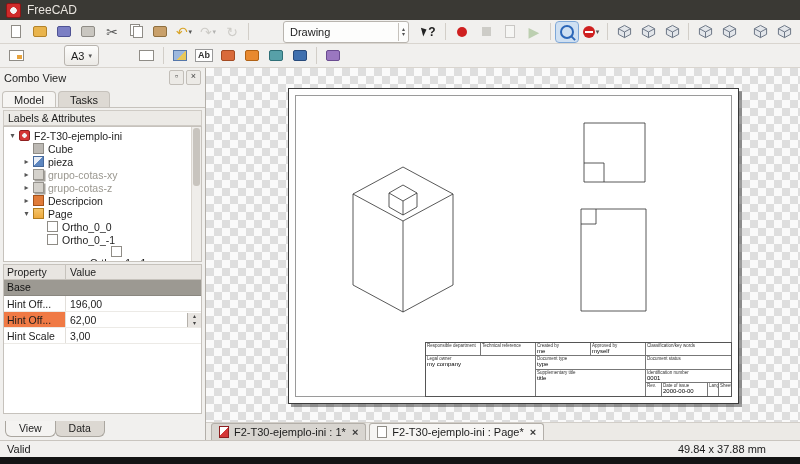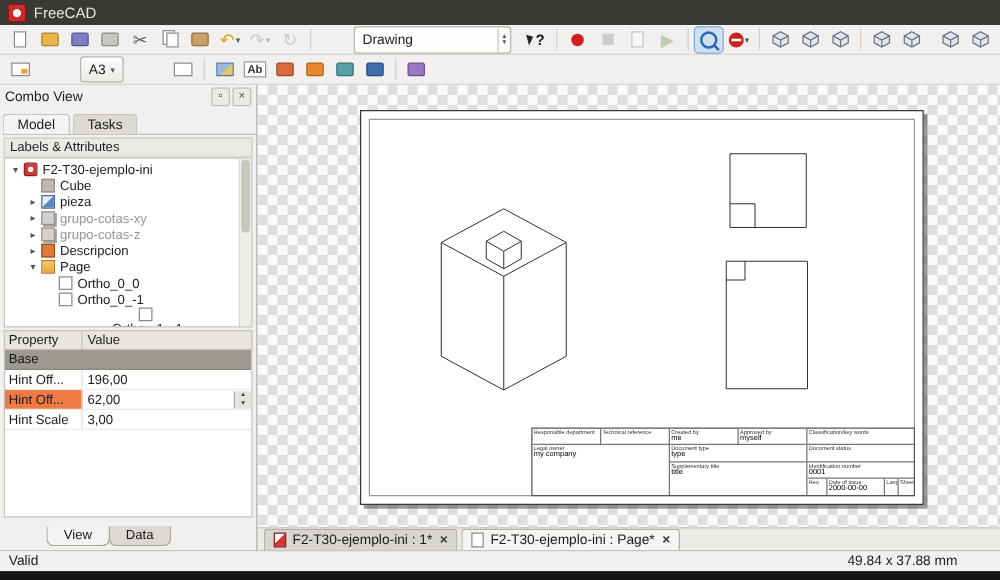--- a/index.html
+++ b/index.html
@@ -1,16 +1,16 @@
 <!DOCTYPE html>
 <html><head>
 <meta charset="utf-8">
 <style>
   html,body{margin:0;padding:0;}
-  .screen{position:relative;width:800px;height:464px;overflow:hidden;background:#15803d;
+  .screen{position:relative;width:800px;height:464px;overflow:hidden;background:#fde047;
           font-family:"Liberation Sans","DejaVu Sans",sans-serif;color:#1c1c1c;}
   
   .titlebar{position:absolute;left:0;top:0;width:800px;height:20px;background:#3a3934;
             color:#e9e5df;display:flex;align-items:center;gap:6px;padding-left:6px;
             box-sizing:border-box;font-size:12px;}
   .fc-logo{width:13px;height:13px;border-radius:2px;border:1px solid #8c1616;flex:none;
            background:radial-gradient(circle at 50% 50%,#f3f3f3 0 3px,#cf2a2a 3.5px);}
   
   .toolbar{position:absolute;left:0;width:800px;height:24px;background:#f1f0ee;
            border-bottom:1px solid #d9d5cf;display:flex;align-items:center;
@@ -97,21 +97,21 @@
   .prop-row{display:flex;height:15px;font-size:10.5px;border-bottom:1px solid #eceae6;align-items:stretch;}
   .prop-name{width:62px;padding-left:3px;border-right:1px solid #e2dfda;display:flex;align-items:center;
              overflow:hidden;white-space:nowrap;box-sizing:border-box;}
   .prop-name.selected{background:#f07a45;}
   .prop-value{flex:1;display:flex;justify-content:space-between;align-items:center;padding-left:4px;overflow:hidden;}
   .spinbox{width:13px;display:flex;flex-direction:column;border-left:1px solid #b5b1ab;background:#e8e5e1;flex:none;}
   .sb-up,.sb-dn{font-size:6px;line-height:7px;text-align:center;color:#444;}
   .bottom-tabs{position:absolute;left:5px;bottom:3px;display:flex;}
   .btab{font-size:10.5px;padding:1px 13px 2px;border:1px solid #aaa69f;border-top:none;background:#dcd8d2;
         border-radius:0 0 6px 6px;margin-right:-1px;}
-  .btab.active{background:#f4f3f1;margin-left:32px;}
+  .btab.active{background:#f4f3f1;}
   
   .mdi{position:absolute;left:206px;top:68px;width:594px;height:354px;overflow:hidden;
        background:linear-gradient(45deg,#dedede 25%,transparent 25%,transparent 75%,#dedede 75%),
                   linear-gradient(45deg,#dedede 25%,transparent 25%,transparent 75%,#dedede 75%),#fafafa;
        background-size:16px 16px;background-position:0 0,8px 8px;}
   .page{position:absolute;left:82px;top:20px;width:449px;height:314px;background:#fff;
         border:1px solid #3a3a3a;box-shadow:3px 3px 0 rgba(40,40,40,.45);box-sizing:content-box;}
   .page-frame{position:absolute;left:6px;top:6px;right:6px;bottom:6px;border:1px solid #9a9a9a;}
   .drawing-svg{position:absolute;left:0;top:0;}
   

